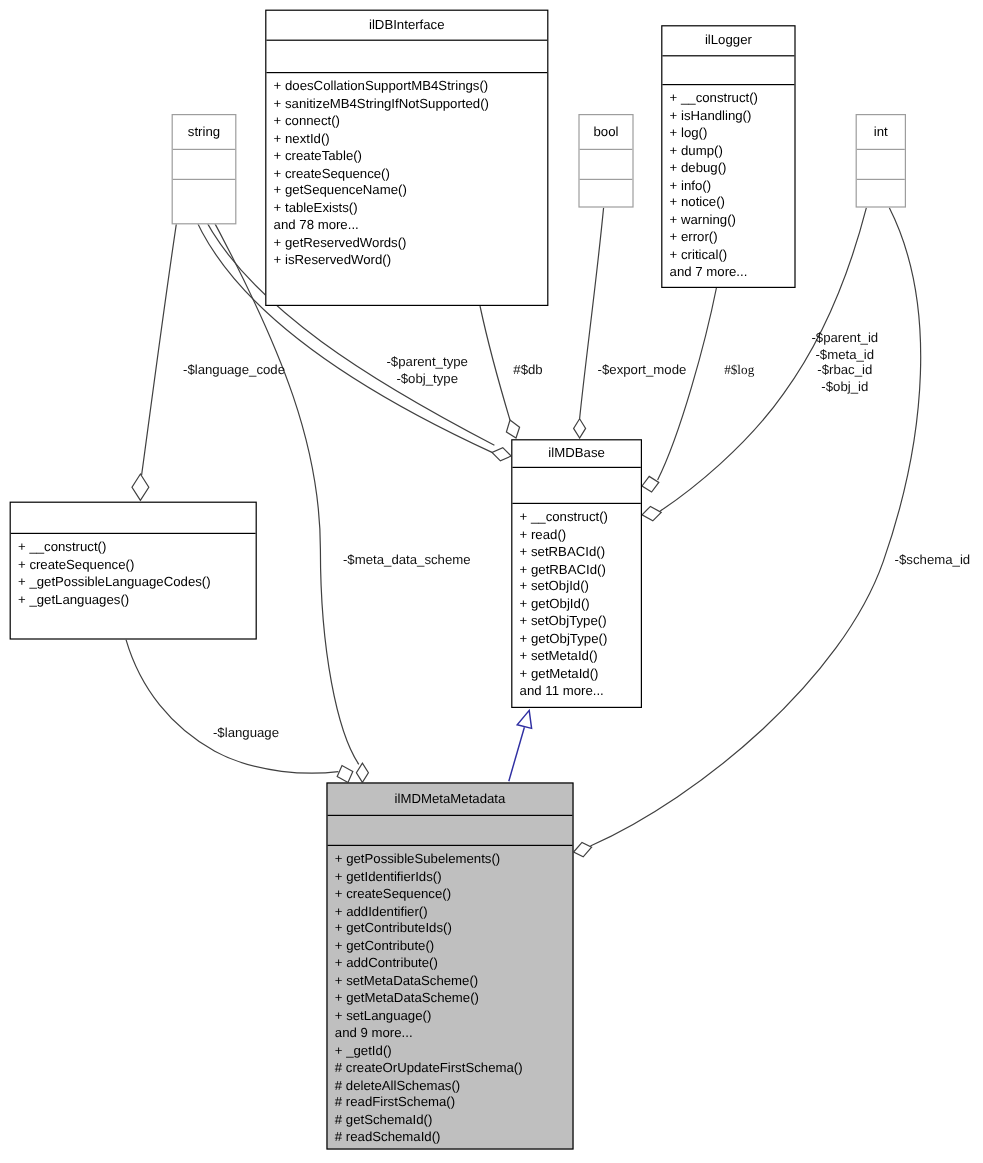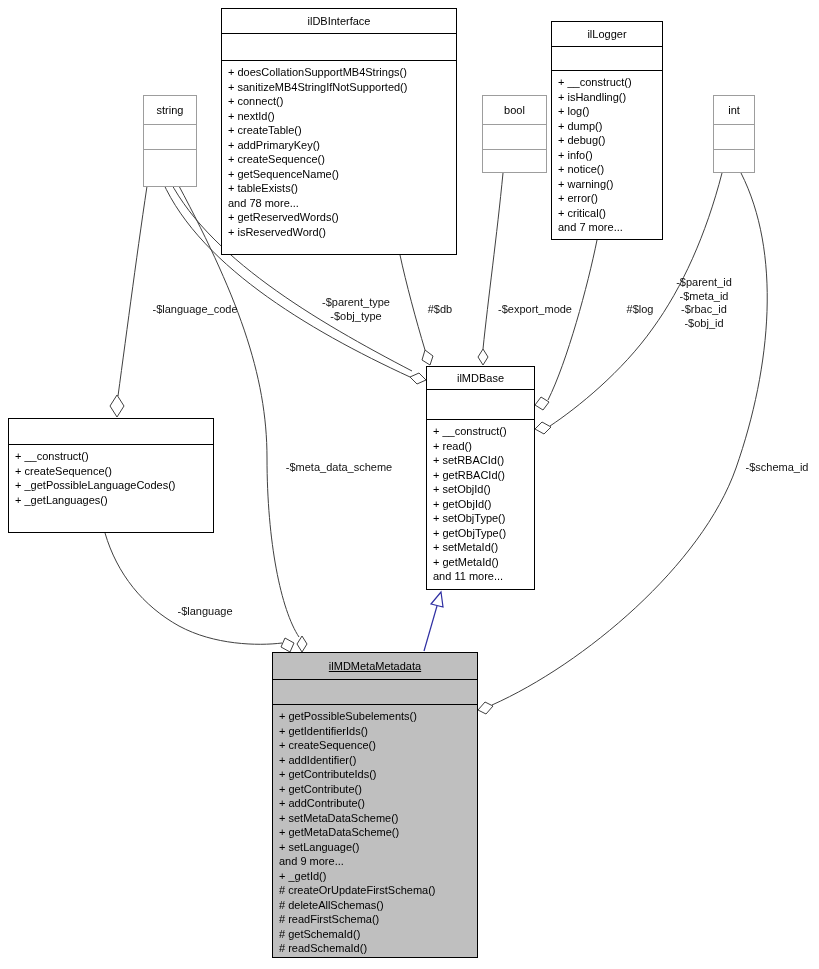--- a/index.html
+++ b/index.html
@@ -91,21 +91,20 @@
 
   <div class="classbox" style="left:221px;top:8px;width:236px;height:247px;">
     <div class="cb-title" style="height:24px;">ilDBInterface</div>
     <div class="cb-empty" style="height:26px;"></div>
     <div class="cb-methods">
         <div class="method-line">+ doesCollationSupportMB4Strings()</div>
         <div class="method-line">+ sanitizeMB4StringIfNotSupported()</div>
         <div class="method-line">+ connect()</div>
         <div class="method-line">+ nextId()</div>
         <div class="method-line">+ createTable()</div>
-        <div class="method-line">+ addPrimaryKey()</div>
         <div class="method-line">+ createSequence()</div>
         <div class="method-line">+ getSequenceName()</div>
         <div class="method-line">+ tableExists()</div>
         <div class="method-line">and 78 more...</div>
         <div class="method-line">+ getReservedWords()</div>
         <div class="method-line">+ isReservedWord()</div>
       </div>
   </div>
 
   <div class="classbox" style="left:551px;top:21px;width:112px;height:219px;">
@@ -125,21 +124,21 @@
         <div class="method-line">and 7 more...</div>
       </div>
   </div>
 
   <div class="typebox" style="left:143px;top:95px;width:54px;height:92px;">
     <div class="tb-title">string</div>
     <div class="tb-empty1"></div>
     <div class="tb-empty2"></div>
   </div>
 
-  <div class="typebox" style="left:482px;top:95px;width:65px;height:78px;">
+  <div class="typebox" style="left:482px;top:95px;width:46px;height:78px;">
     <div class="tb-title">bool</div>
     <div class="tb-empty1"></div>
     <div class="tb-empty2"></div>
   </div>
 
   <div class="typebox" style="left:713px;top:95px;width:42px;height:78px;">
     <div class="tb-title">int</div>
     <div class="tb-empty1"></div>
     <div class="tb-empty2"></div>
   </div>
@@ -166,21 +165,21 @@
         <div class="method-line">+ getObjId()</div>
         <div class="method-line">+ setObjType()</div>
         <div class="method-line">+ getObjType()</div>
         <div class="method-line">+ setMetaId()</div>
         <div class="method-line">+ getMetaId()</div>
         <div class="method-line">and 11 more...</div>
       </div>
   </div>
 
   <div class="classbox highlight" style="left:272px;top:652px;width:206px;height:306px;">
-    <div class="cb-title" style="height:26px;text-decoration:underline;">ilMDMetaMetadata</div>
+    <div class="cb-title" style="height:26px;">ilMDMetaMetadata</div>
     <div class="cb-empty" style="height:24px;"></div>
     <div class="cb-methods">
         <div class="method-line">+ getPossibleSubelements()</div>
         <div class="method-line">+ getIdentifierIds()</div>
         <div class="method-line">+ createSequence()</div>
         <div class="method-line">+ addIdentifier()</div>
         <div class="method-line">+ getContributeIds()</div>
         <div class="method-line">+ getContribute()</div>
         <div class="method-line">+ addContribute()</div>
         <div class="method-line">+ setMetaDataScheme()</div>
@@ -206,21 +205,21 @@
     </div>
 
   <div class="edge-label" style="left:418px;top:303px;width:44px;">
       <div class="edge-label-line">#$db</div>
     </div>
 
   <div class="edge-label" style="left:489px;top:303px;width:92px;">
       <div class="edge-label-line">-$export_mode</div>
     </div>
 
-  <div class="edge-label" style="left:618px;top:303px;width:44px;">
+  <div class="edge-label" style="left:594px;top:303px;width:44px;font-family:Liberation Serif, serif;">
       <div class="edge-label-line">#$log</div>
     </div>
 
   <div class="edge-label" style="left:662px;top:276px;width:84px;">
       <div class="edge-label-line">-$parent_id</div>
       <div class="edge-label-line">-$meta_id</div>
       <div class="edge-label-line">-$rbac_id</div>
       <div class="edge-label-line">-$obj_id</div>
     </div>
 

